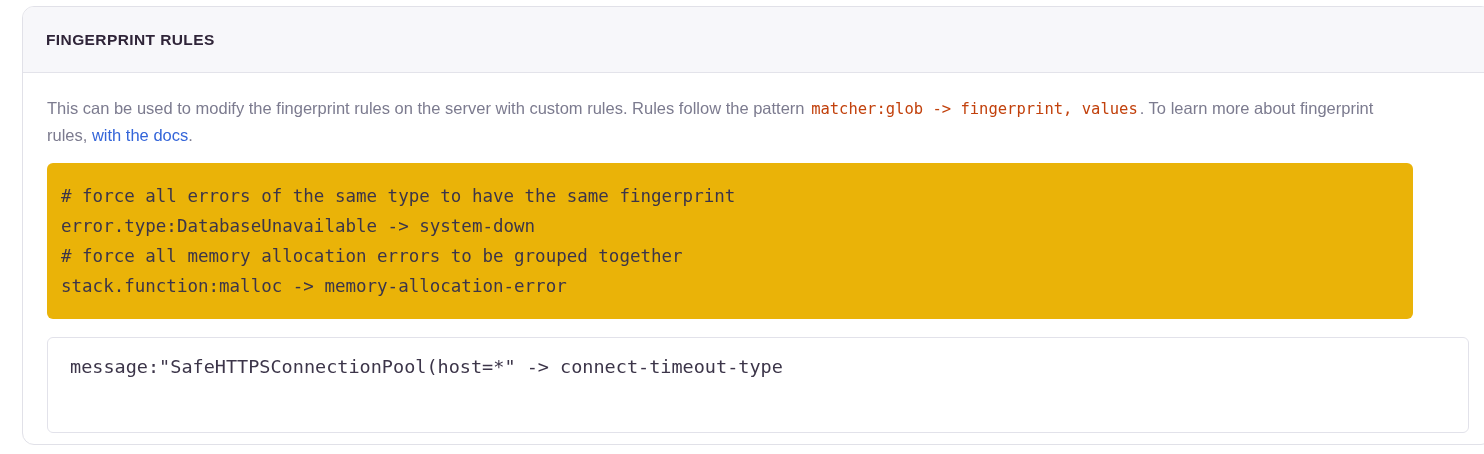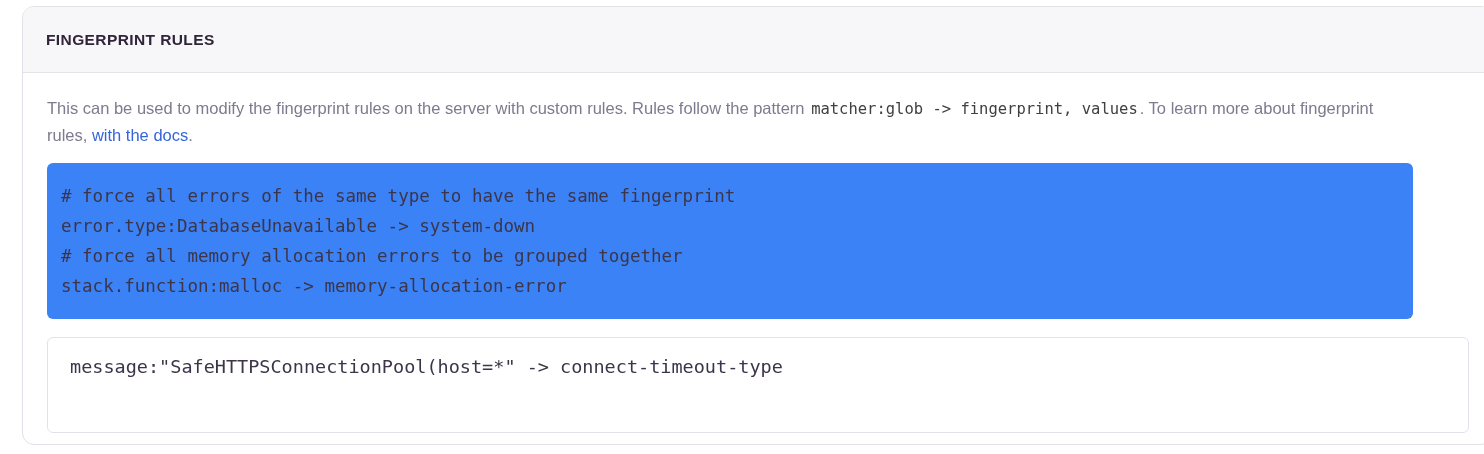--- a/index.html
+++ b/index.html
@@ -56,33 +56,33 @@
     line-height: 26px;
     color: #7c7b8f;
     margin: 0;
     max-width: 1350px;
     font-family: "Liberation Sans", sans-serif;
   }
 
   .description code.inline-code {
     font-family: "DejaVu Sans Mono", "Liberation Mono", monospace;
     font-size: 15.5px;
-    color: #404040;
+    color: #c2410c;
     padding: 0 2px;
     white-space: pre;
   }
 
   .docs-link {
     color: #3465d9;
     text-decoration: none;
   }
 
   .code-block {
     margin-top: 15px;
-    background: #3b82f6;
+    background: #eab308;
     border-radius: 6px;
     padding: 18px 14px 18px 14px;
     box-sizing: border-box;
     width: 1366px;
     min-height: 144px;
   }
 
   .code-block pre {
     margin: 0;
     font-family: "DejaVu Sans Mono", "Liberation Mono", monospace;

